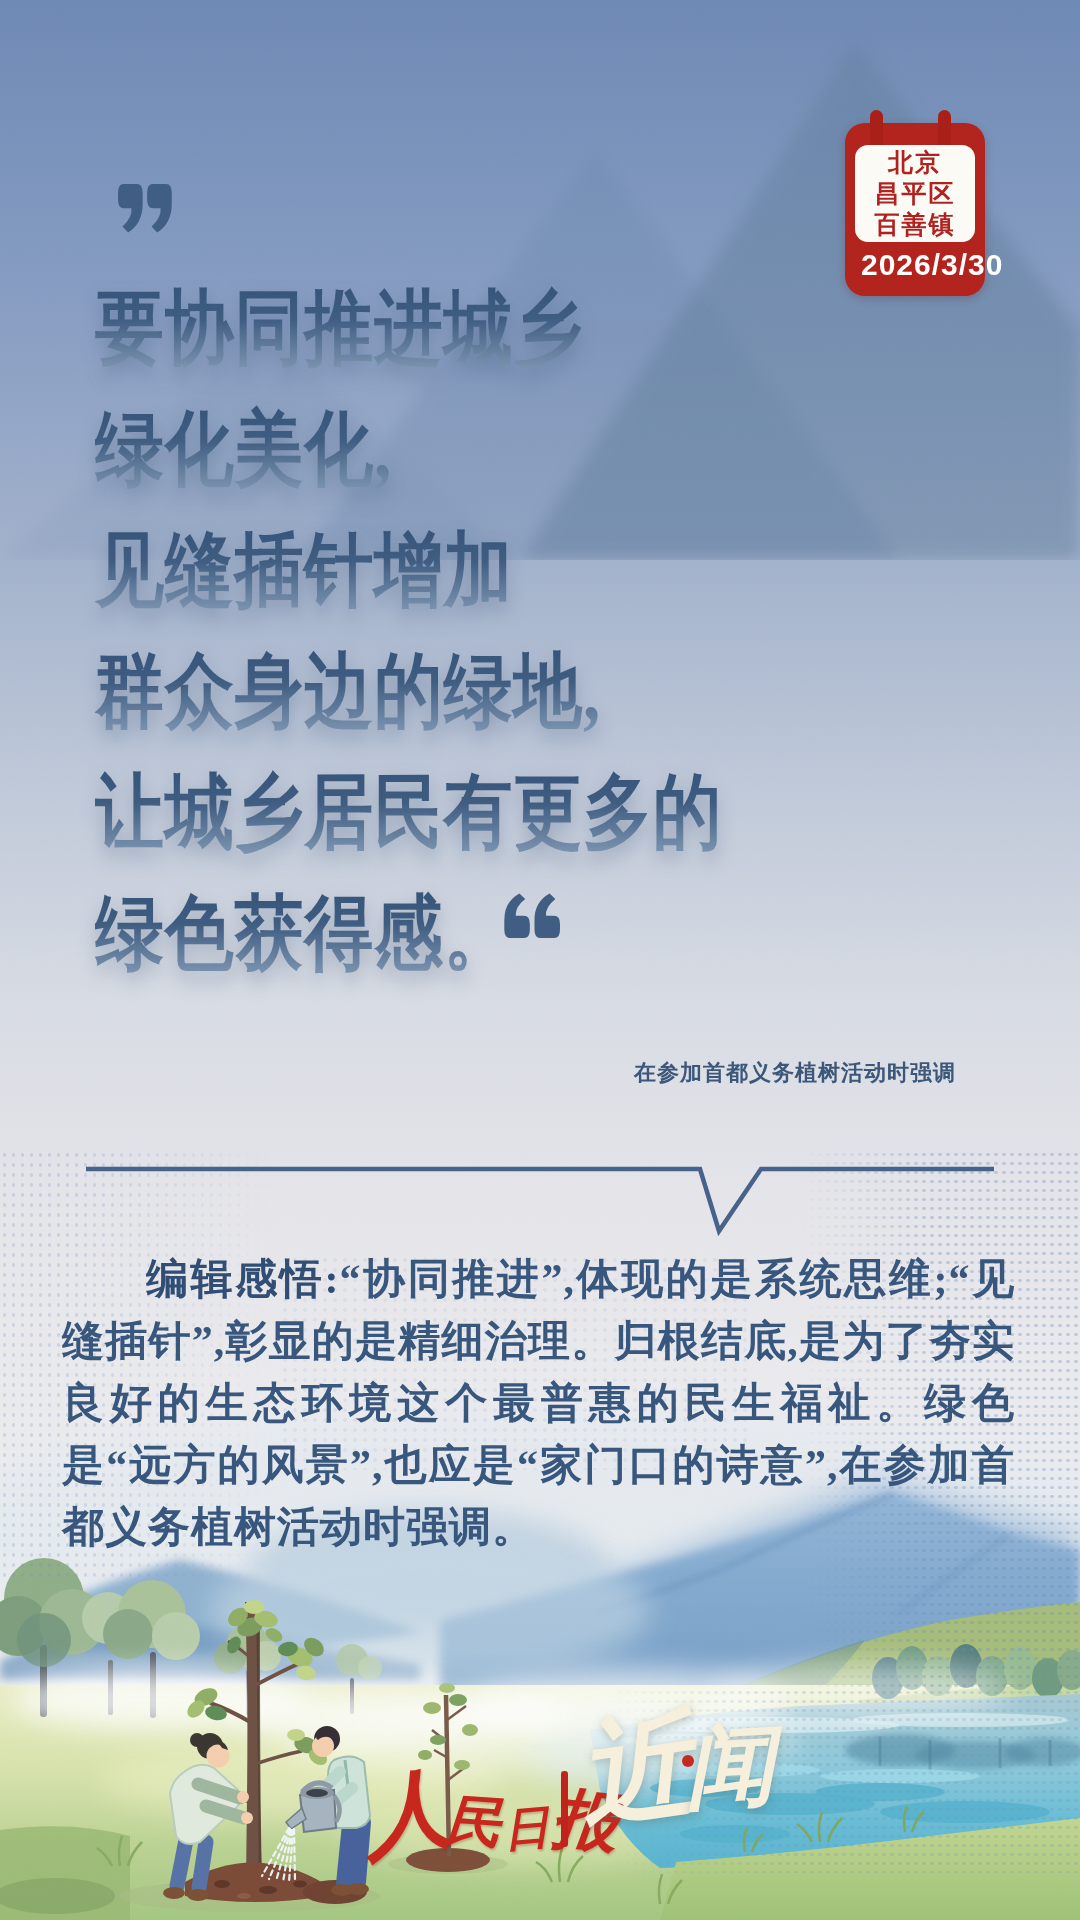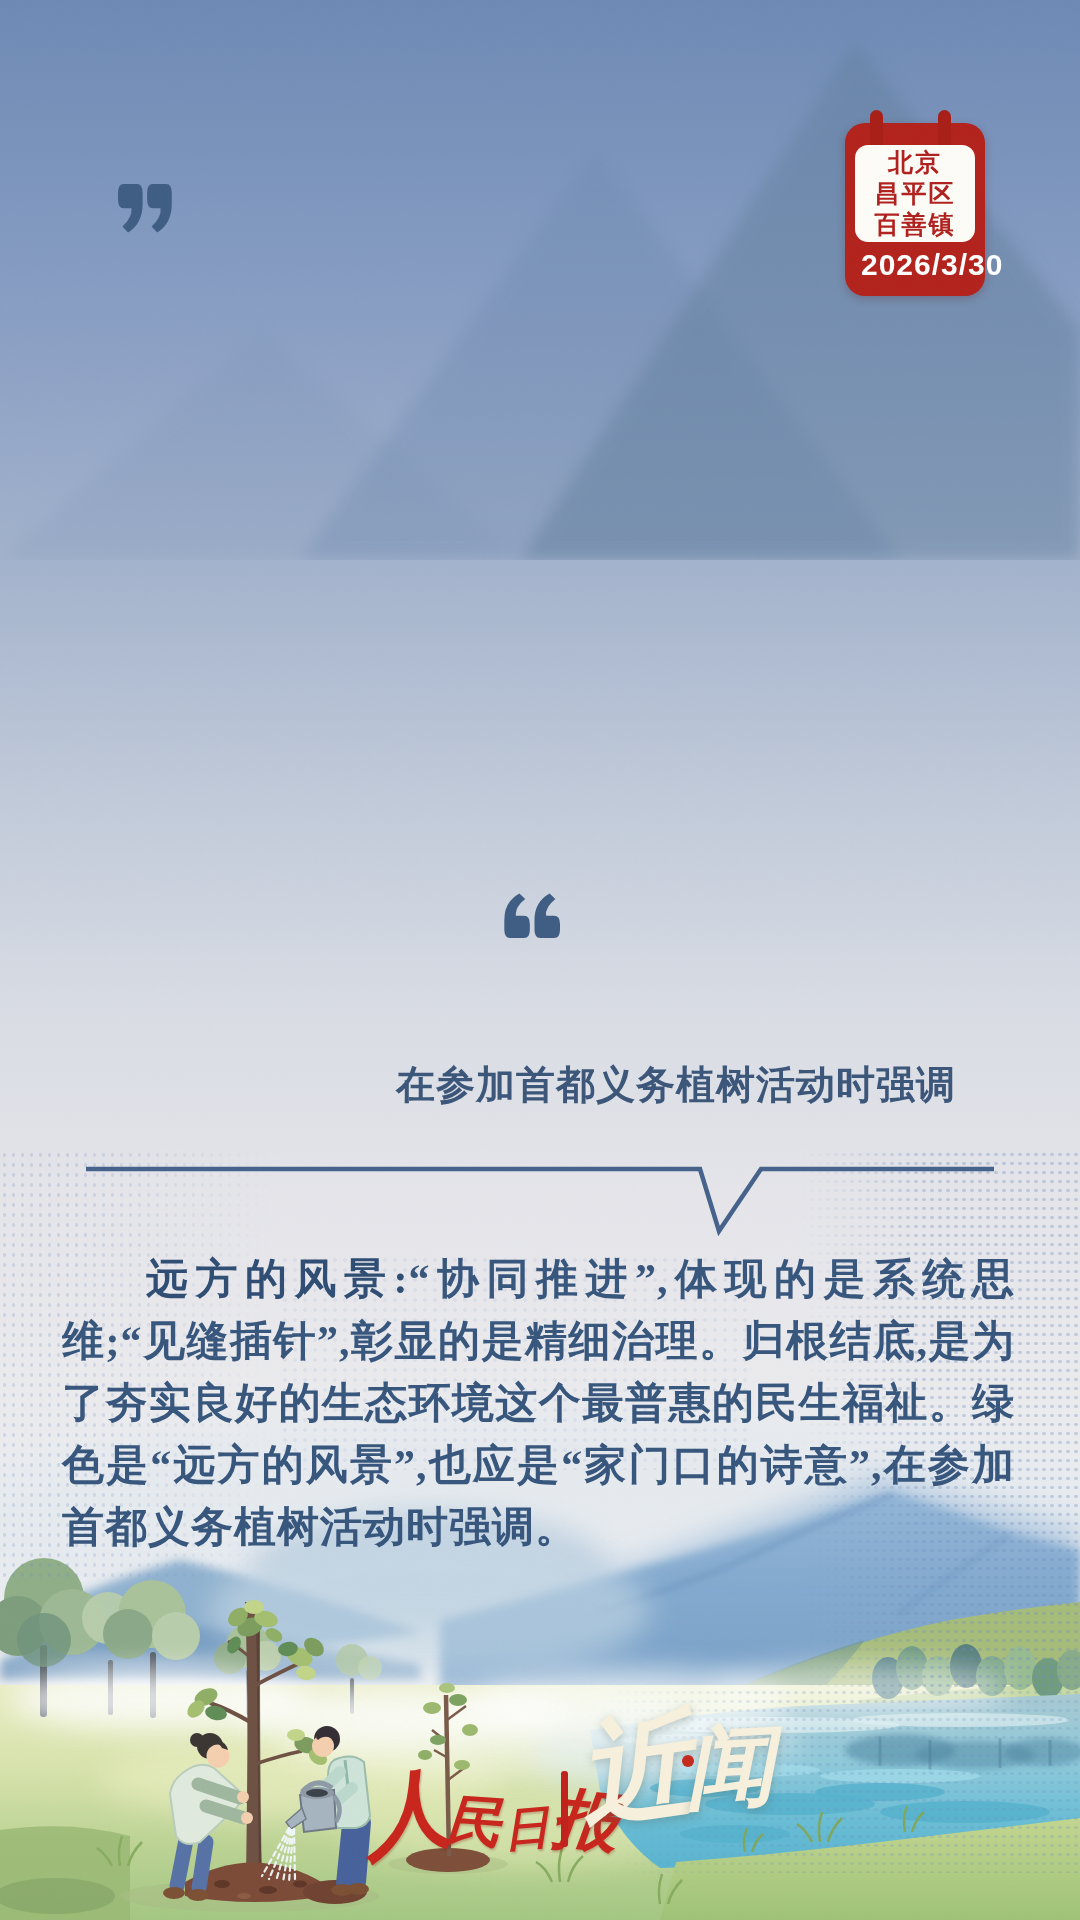--- a/index.html
+++ b/index.html
@@ -29,21 +29,21 @@
   .quote-block{left:95px;top:268px;z-index:5;width:900px;}
   .quote-line{
     font-size:82px;font-weight:bold;line-height:121px;letter-spacing:1px;white-space:nowrap;
     transform:scaleX(.84);transform-origin:left center;
     background:linear-gradient(180deg,#2f4e74 0%,#3d5b80 42%,#7e96b2 86%,#97abc1 100%);
     -webkit-background-clip:text;background-clip:text;color:transparent;
     filter:drop-shadow(0 9px 10px rgba(44,70,105,.30));
   }
   .attn{right:122px;top:978px;z-index:5;text-align:right;color:#3a5878;font-weight:bold;font-size:54px;letter-spacing:2px;
     filter:drop-shadow(0 4px 5px rgba(44,70,105,.25));}
-  .occ{right:128px;top:1058px;z-index:5;text-align:right;color:#3a5578;font-weight:bold;font-size:39px;letter-spacing:1px;
+  .occ{right:128px;top:1058px;z-index:5;text-align:right;color:#3a5578;font-weight:bold;font-size:22px;letter-spacing:1px;
     font-family:"Liberation Sans","DejaVu Sans",sans-serif;}
   
   .divider{left:0;top:1160px;z-index:5;}
   
   .editorial{left:62px;top:1206px;width:953px;z-index:6;
     color:#36557c;font-weight:bold;font-size:42px;line-height:62px;letter-spacing:1px;
     text-align:justify;text-indent:2em;}
   .editorial .lbl{font-weight:900;color:#2e4c72;}
   
   .dots{position:absolute;z-index:4;pointer-events:none;
@@ -104,35 +104,43 @@
     <div class="date">2026/3/30</div>
   </div>
 
   <svg class="abs qmark" style="left:118px;top:184px;" width="56" height="50" viewBox="0 0 100 66" preserveAspectRatio="none">
     <g fill="#3e5c82">
       <path d="M10,0 H34 Q44,0 44,12 V26 Q44,52 18,64 L8,56 Q26,44 24,32 H10 Q0,32 0,20 V12 Q0,0 10,0 Z"></path>
       <path d="M62,0 H86 Q96,0 96,12 V26 Q96,52 70,64 L60,56 Q78,44 76,32 H62 Q52,32 52,20 V12 Q52,0 62,0 Z"></path>
     </g>
   </svg>
 
+  <div class="abs quote-block">
+    <div class="quote-line">要协同推进城乡</div>
+    <div class="quote-line">绿化美化,</div>
+    <div class="quote-line">见缝插针增加</div>
+    <div class="quote-line">群众身边的绿地,</div>
+    <div class="quote-line">让城乡居民有更多的</div>
+    <div class="quote-line">绿色获得感。</div>
+  </div>
 
   <svg class="abs qmark" style="left:502px;top:892px;" width="58" height="46" viewBox="0 0 100 66" preserveAspectRatio="none">
     <g fill="#3e5c82" transform="rotate(180 50 33)">
       <path d="M10,0 H34 Q44,0 44,12 V26 Q44,52 18,64 L8,56 Q26,44 24,32 H10 Q0,32 0,20 V12 Q0,0 10,0 Z"></path>
       <path d="M62,0 H86 Q96,0 96,12 V26 Q96,52 70,64 L60,56 Q78,44 76,32 H62 Q52,32 52,20 V12 Q52,0 62,0 Z"></path>
     </g>
   </svg>
 
   <div class="abs occ">在参加首都义务植树活动时强调</div>
 
   <svg class="abs divider" width="1080" height="90">
     <path d="M86,9 H700 L719,71 L761,9 H994" fill="none" stroke="#44618a" stroke-width="4.5" stroke-linejoin="miter"></path>
   </svg>
 
-  <p class="abs editorial"><span class="lbl">远方的风景:</span><span>“协同推进”,体现的是系统思维;“见缝插针”,彰显的是精细治理。归根结底,是为了夯实良好的生态环境这个最普惠的民生福祉。绿色是“远方的风景”,也应是“家门口的诗意”,在参加首都义务植树活动时强调。</span></p>
+  <p class="abs editorial"><span class="lbl">编辑感悟:</span><span>“协同推进”,体现的是系统思维;“见缝插针”,彰显的是精细治理。归根结底,是为了夯实良好的生态环境这个最普惠的民生福祉。绿色是“远方的风景”,也应是“家门口的诗意”,在参加首都义务植树活动时强调。</span></p>
 
   <svg class="abs scene" width="1080" height="780" viewBox="0 0 1080 780">
     <defs>
       <filter id="f1" x="-40%" y="-40%" width="180%" height="180%">
           <feGaussianBlur stdDeviation="3"></feGaussianBlur>
         </filter>
       <filter id="f3" x="-40%" y="-40%" width="180%" height="180%">
           <feGaussianBlur stdDeviation="5"></feGaussianBlur>
         </filter>
       <filter id="f6" x="-60%" y="-60%" width="220%" height="220%">

